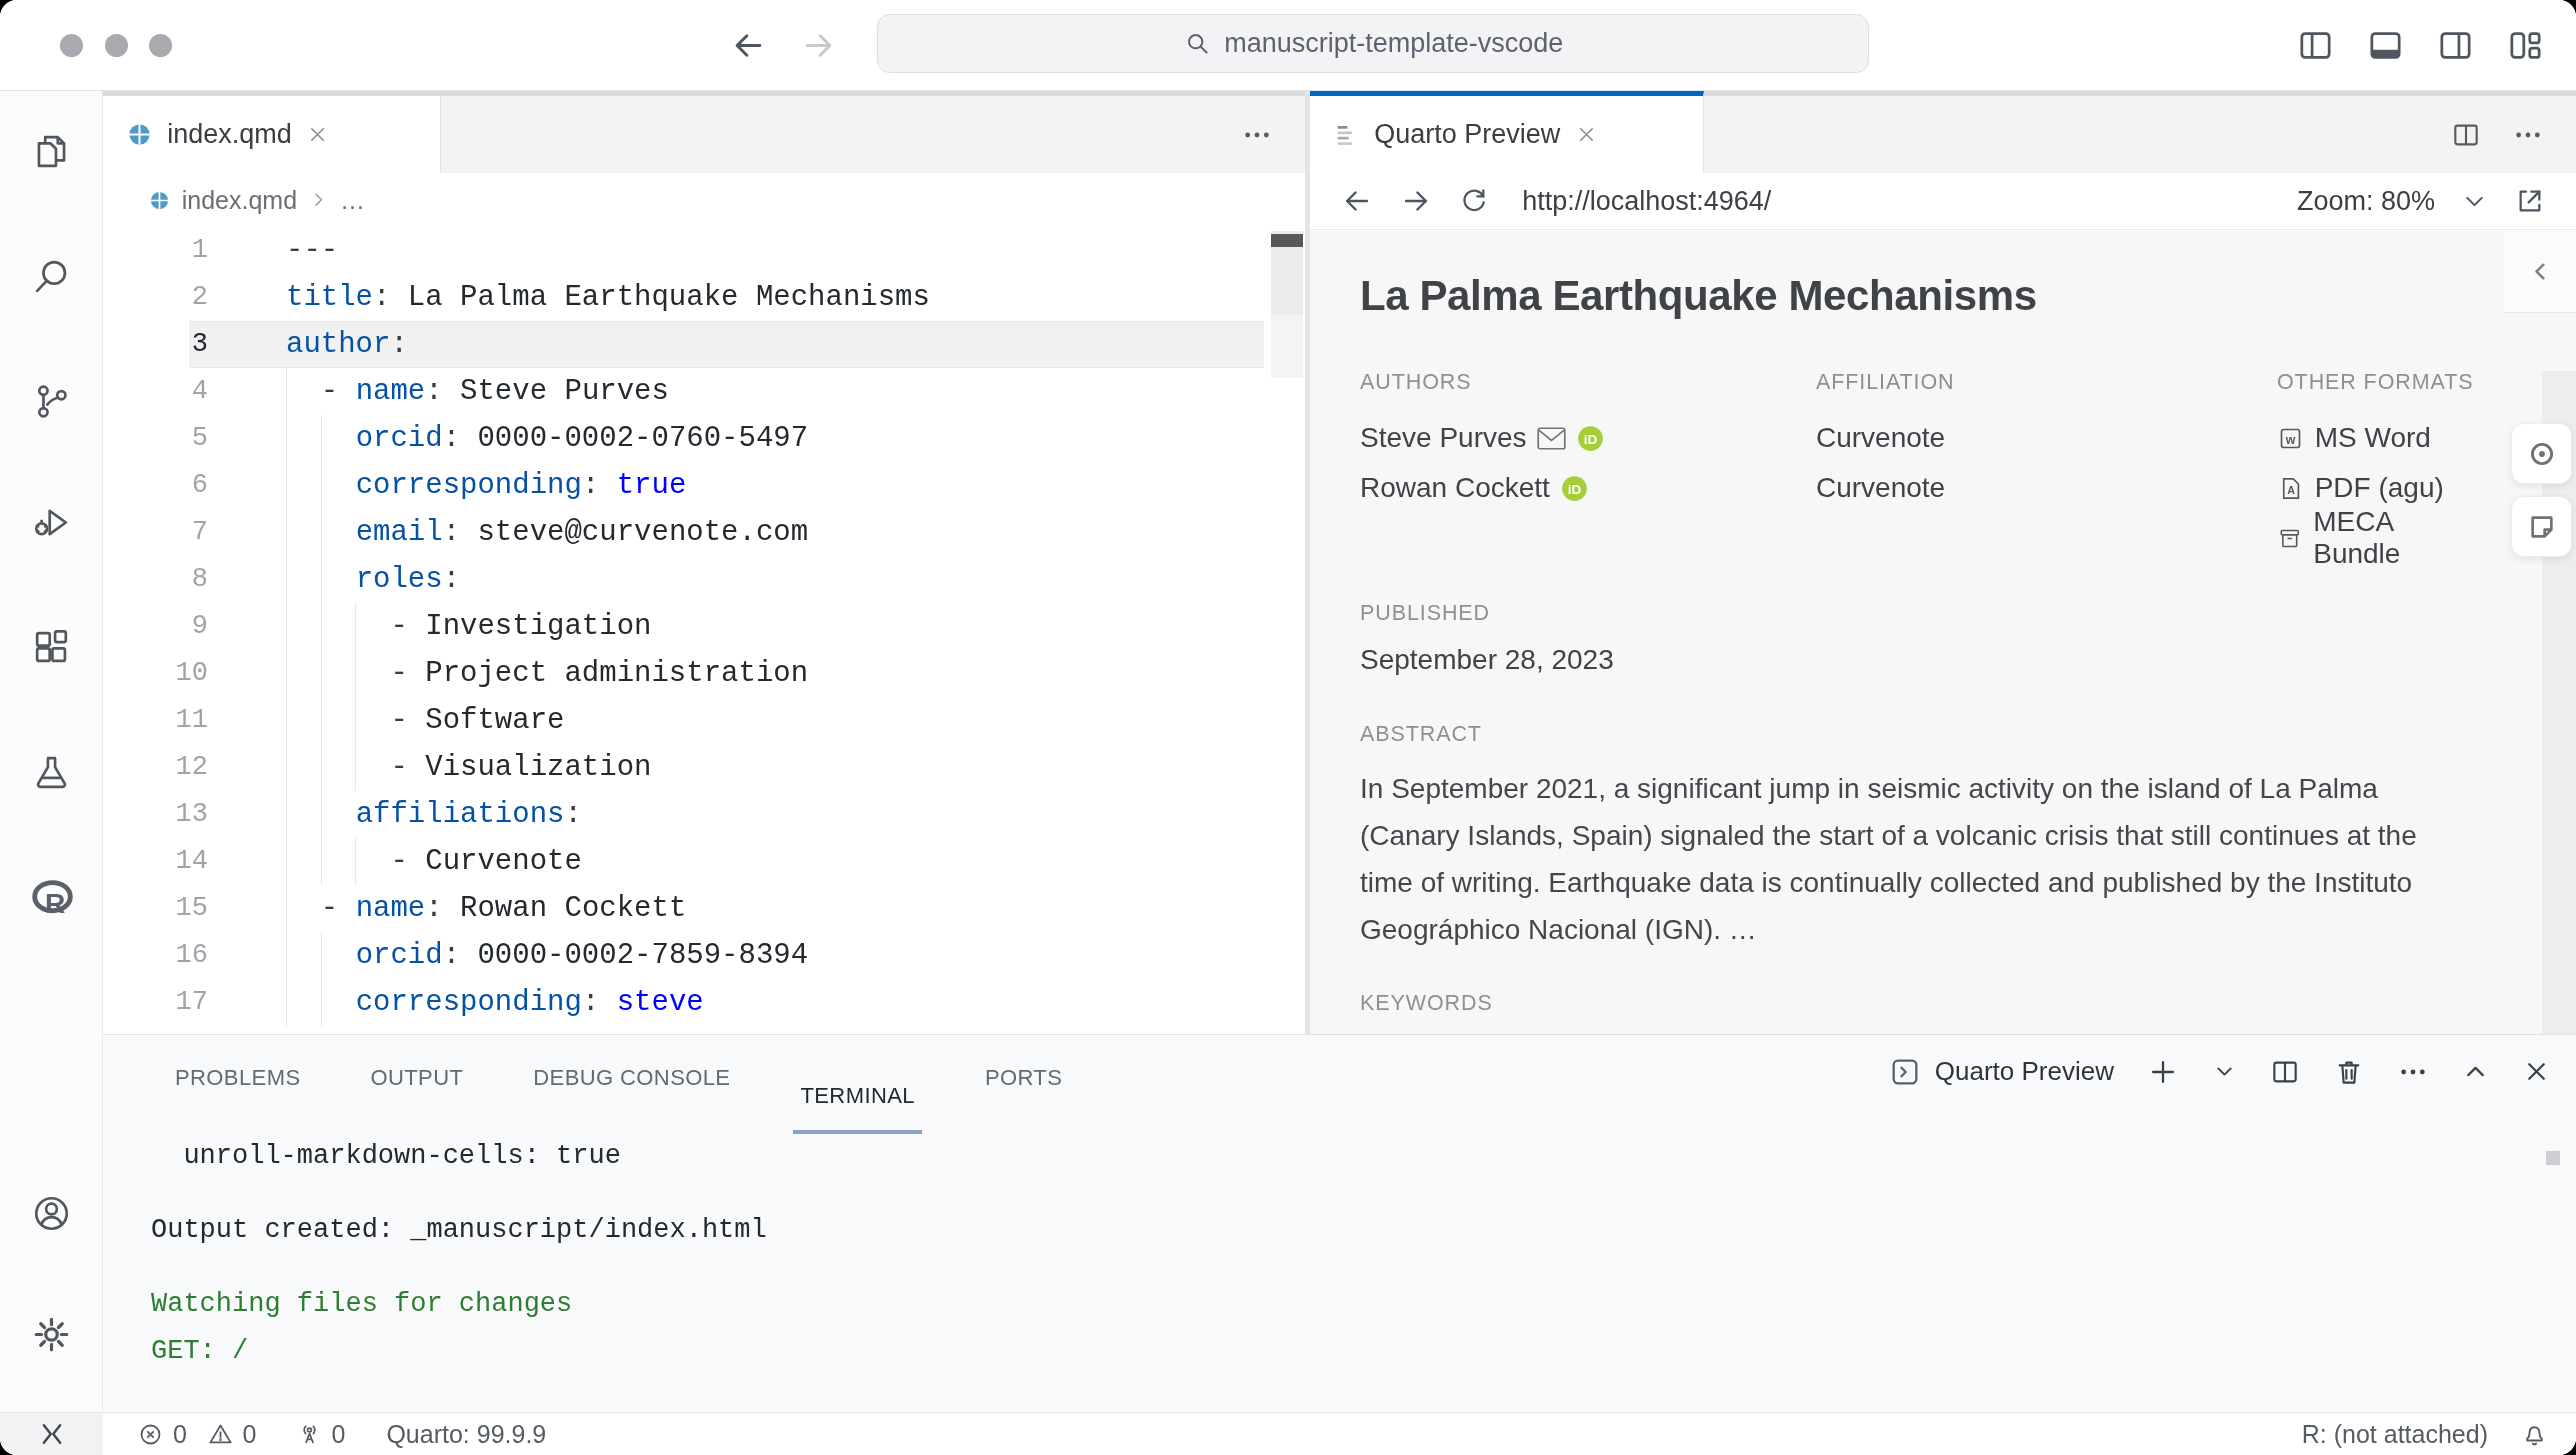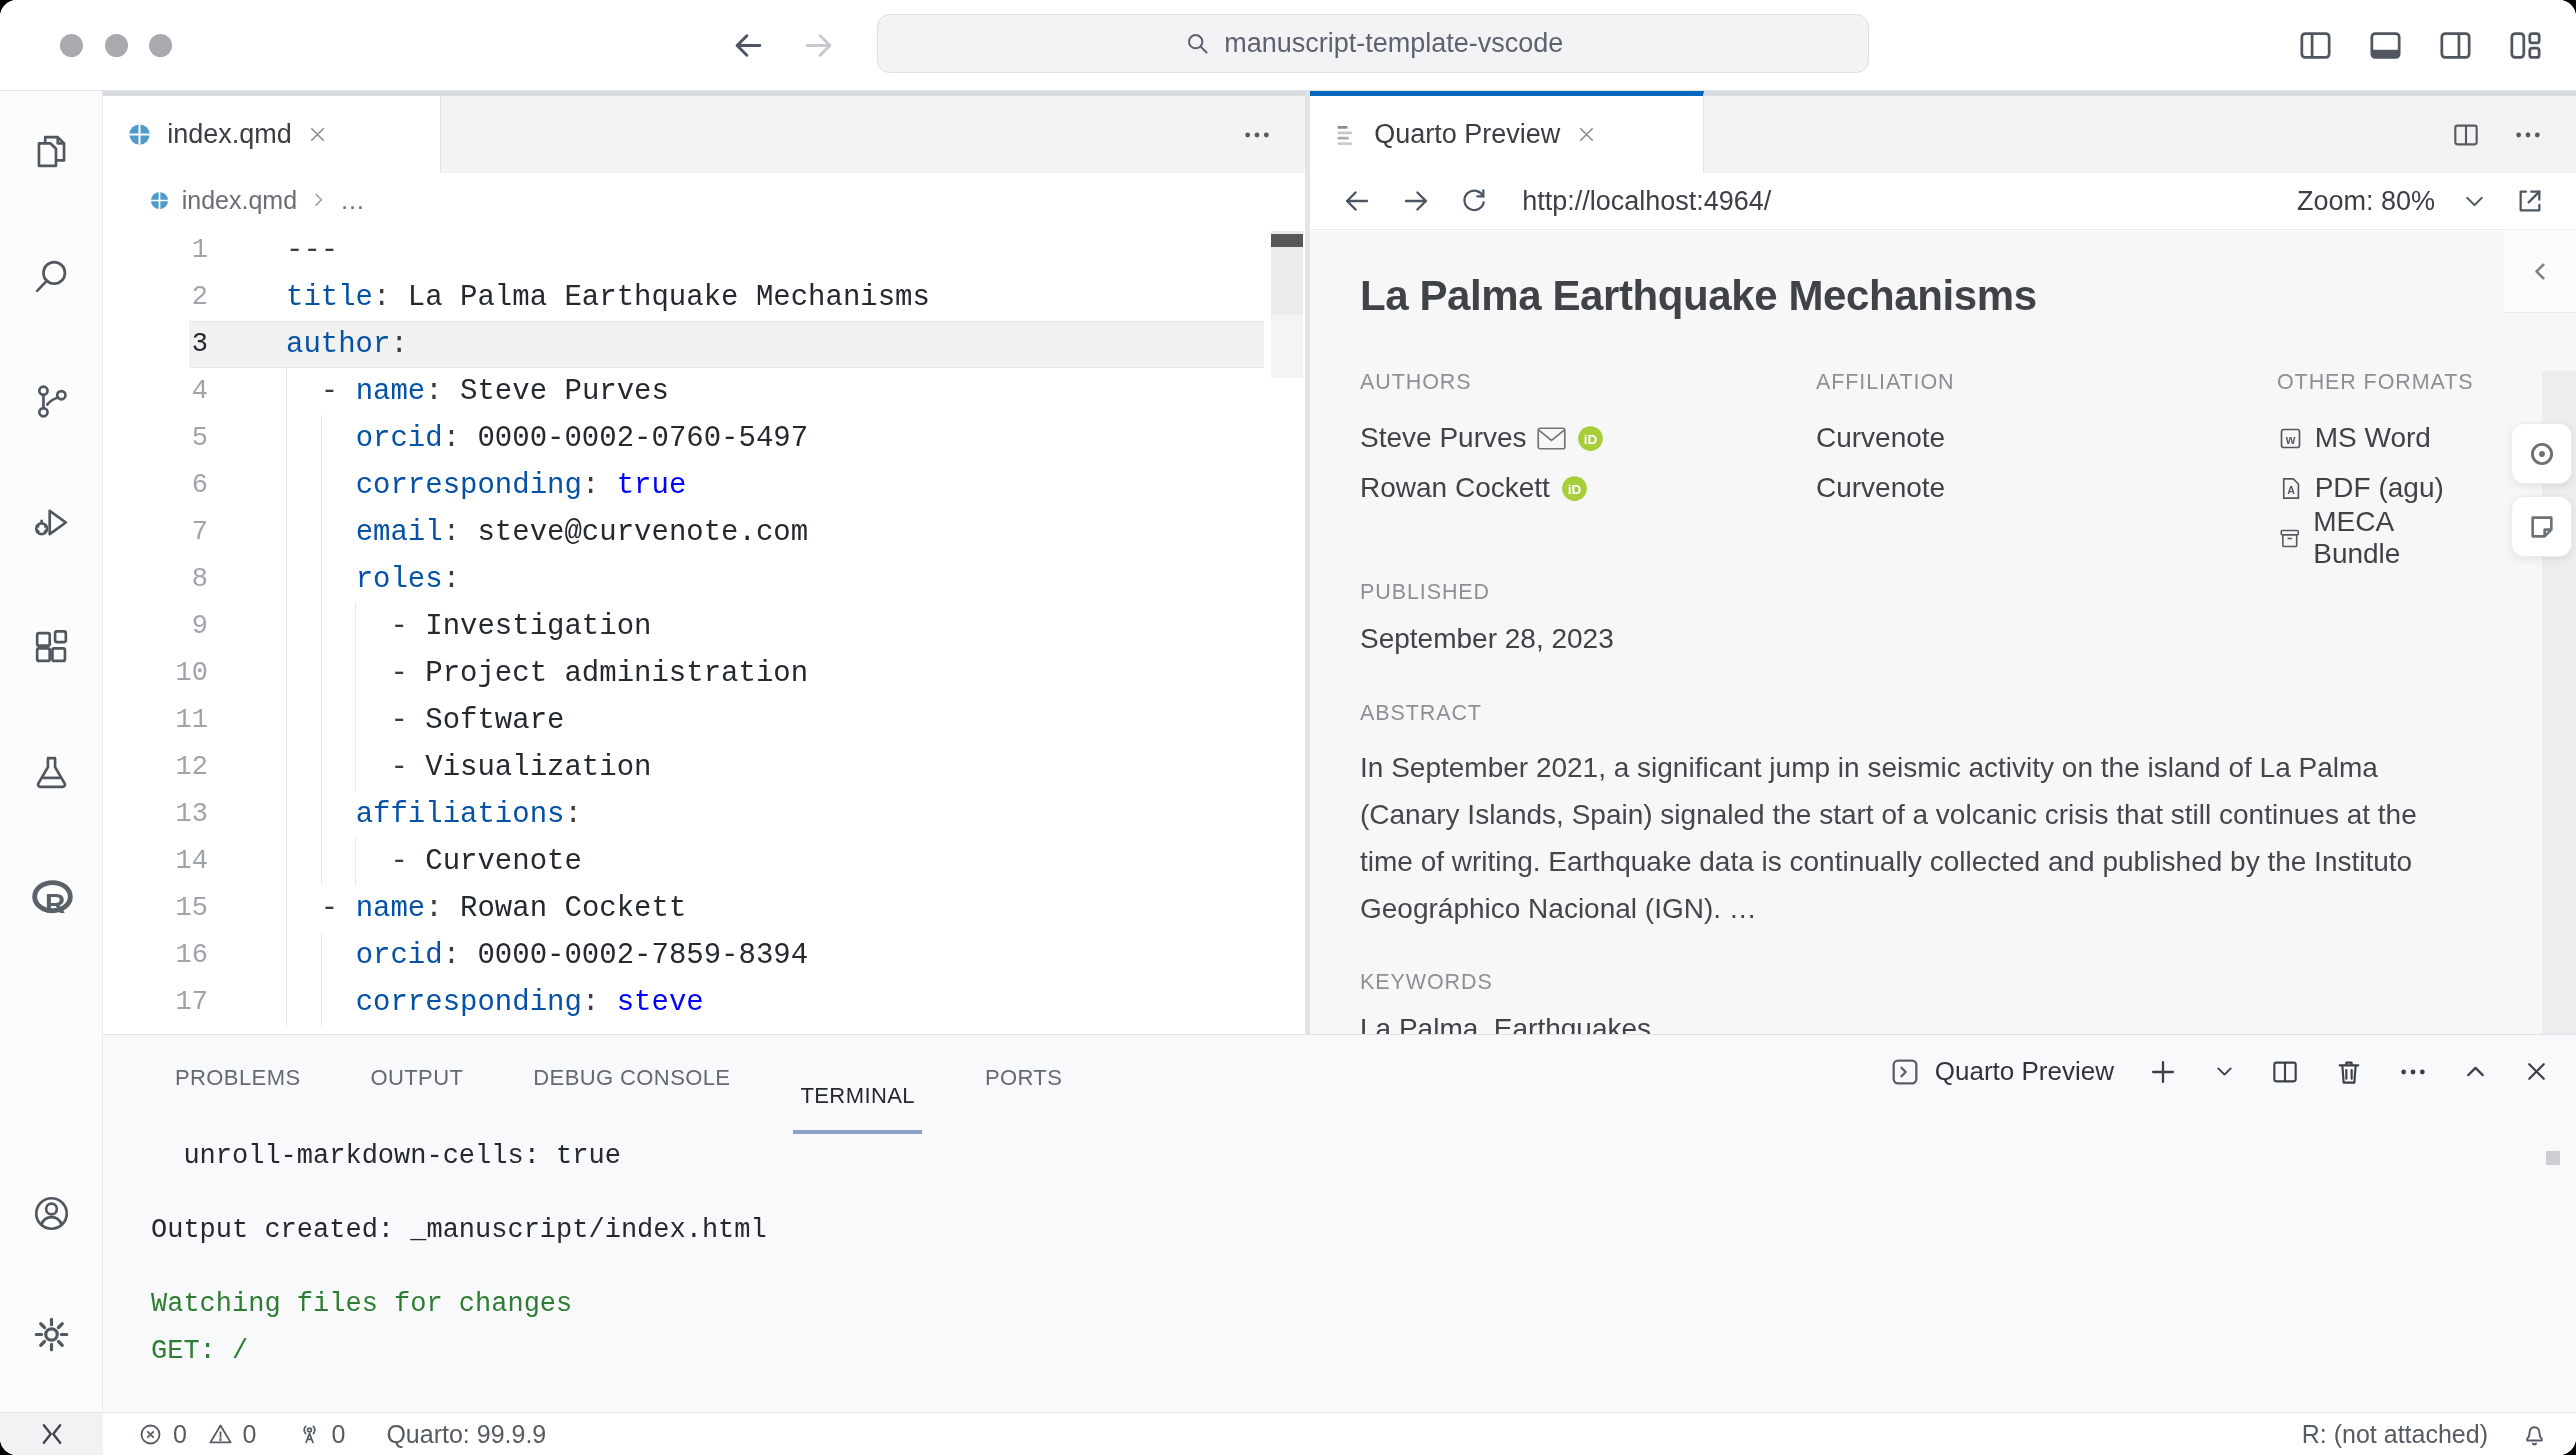--- a/index.html
+++ b/index.html
@@ -46,21 +46,21 @@
   .preview-group { position:absolute; left:1310px; top:91px; width:1266px; height:943px; }
   .tab.preview-tab { width:394px; border-top:5.4px solid #0067c0; margin-top:-5.4px; border-right:1.8px solid #e5e5e7; }
   .nav-row { height:57px; background:#fff; display:flex; align-items:center; padding:0 30px; gap:25px; font-size:27px; color:#3c4046; border-bottom:1.8px solid #ececee; }
   .preview-body { position:absolute; left:0; top:140px; right:0; bottom:0; background:#f7f7f8; }
   .doc { padding:41px 98px 0 50px; }
   .doc-title { font-size:42px; font-weight:bold; color:#3f4347; letter-spacing:-0.4px; }
   .meta-grid { margin-top:50px; display:grid; grid-template-columns:456px 461px 1fr; }
   .sec-label { font-size:21.5px; color:#8c9095; letter-spacing:0.9px; margin-bottom:18px; }
   .meta-row { display:flex; align-items:center; gap:10.7px; font-size:28px; color:#3f4347; height:50px; }
   .orcid-badge { width:27px; height:27px; }
-  .pub-block { margin-top:17px; }
+  .pub-block { margin-top:38px; }
   .abs-block { margin-top:46px; }
   .abs-text { width:1079px; font-size:28px; line-height:47px; color:#43474c; margin-top:3.6px; }
   .kw-block { margin-top:38px; }
   .meta-value { font-size:28px; color:#3f4347; }
   .toc-rail { position:absolute; right:0; top:140px; width:34px; bottom:0; background:#ededef; }
   .toc-notch { position:absolute; right:0; top:0px; width:72px; height:82px; background:#fbfbfc; border-bottom:1.8px solid #e8e8ea; display:flex; align-items:center; justify-content:center; color:#7d8287; }
   .float-btn { position:absolute; right:3.6px; width:61px; height:61px; background:#fff; border:1.8px solid #ececee; border-radius:12.5px; box-shadow:0 2.7px 7.2px rgba(0,0,0,.08); display:flex; align-items:center; justify-content:center; color:#6d7277; }
 
   
   .panel { position:absolute; left:103px; top:1034px; width:2473px; height:379px; background:#f8f9fa; border-top:1.8px solid #e0e3e6; }

